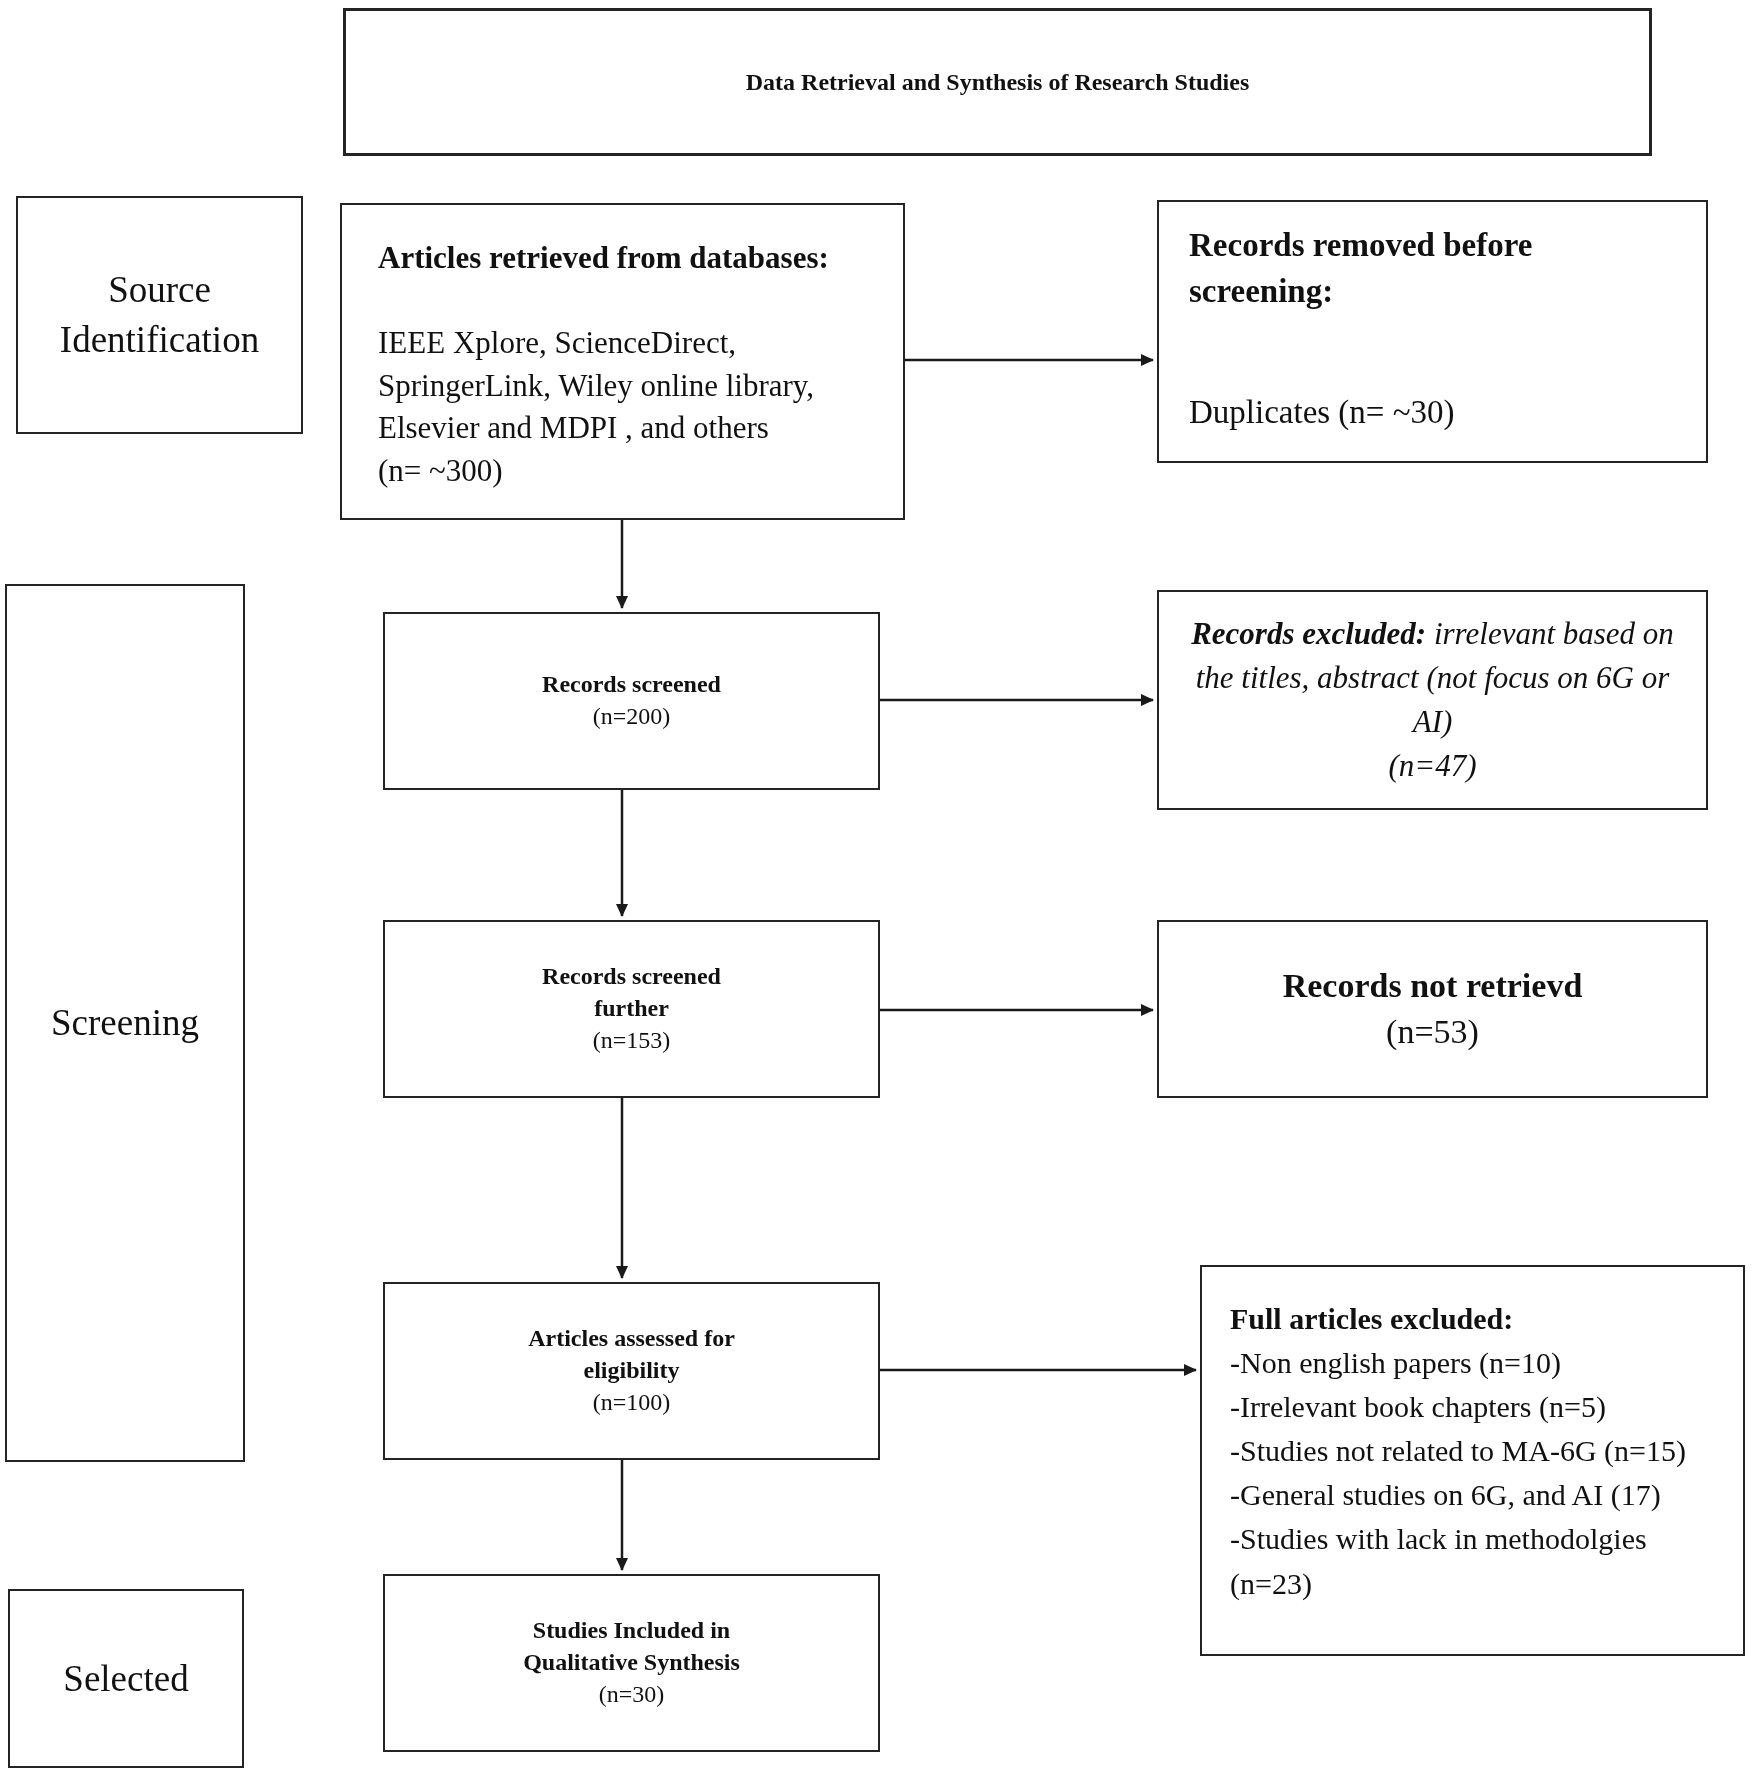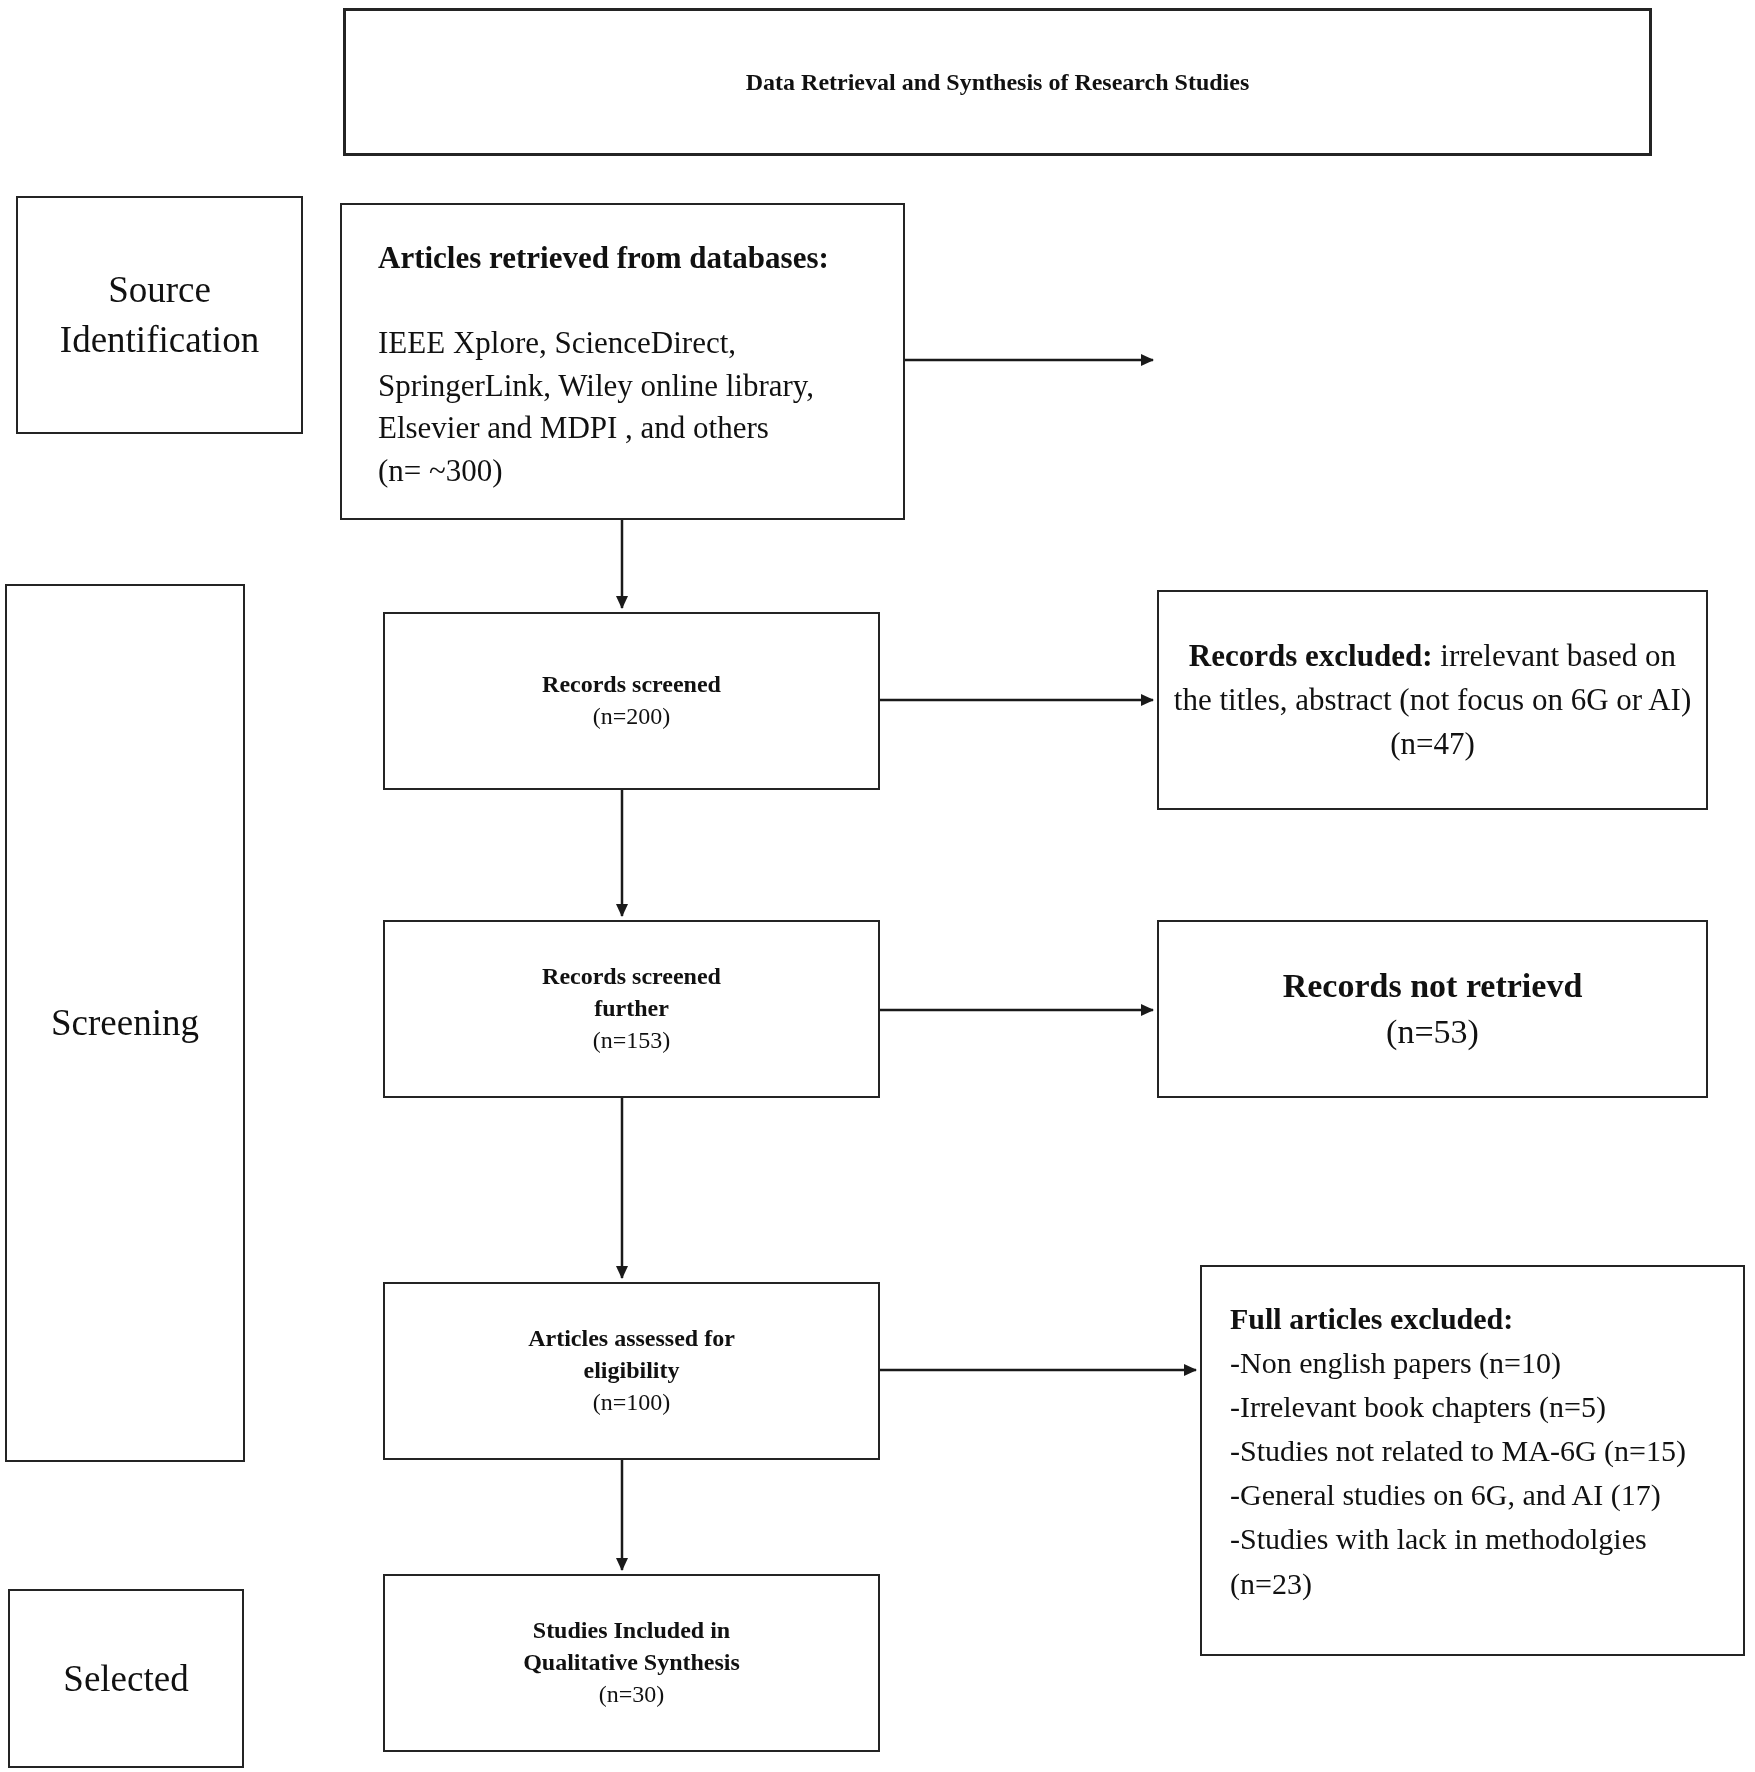--- a/index.html
+++ b/index.html
@@ -54,21 +54,21 @@
   .mid-screened  { top: 612px; }
   .mid-further   { top: 920px; }
   .mid-assessed  { top: 1282px; }
   .mid-included  { top: 1574px; }
   .mid-box .mid-title { font-weight: bold; }
   .mid-box .count { font-weight: normal; }
 
   .excluded-box {
     left: 1157px; top: 590px; width: 551px; height: 220px;
     padding: 12px 14px;
-    font-size: 31px; line-height: 1.42;
+    font-size: 31px; line-height: 1.42; font-style: italic;
   }
   .excluded-box .lead { font-weight: bold; }
 
   .notretrieved-box {
     left: 1157px; top: 920px; width: 551px; height: 178px;
     font-size: 34px; line-height: 1.35;
   }
   .notretrieved-box .inner { max-width: 345px; }
   .notretrieved-box .lead { font-weight: bold; }
 
@@ -102,20 +102,24 @@
   </div>
   <div class="box stage-label stage-screen center-col">
     <span>Screening</span>
   </div>
 
   <div class="box articles-box">
     <div class="heading">Articles retrieved from databases:</div>
     <div class="body">IEEE Xplore, ScienceDirect,<br>SpringerLink, Wiley online library,<br>Elsevier and MDPI , and others<br>(n= ~300)</div>
   </div>
 
+  <div class="box removed-box">
+    <div class="heading">Records removed before<br>screening:</div>
+    <div>Duplicates (n= ~30)</div>
+  </div>
 
   <div class="box mid-box mid-screened center-col">
     <div class="mid-title">Records screened</div>
     <div class="count">(n=200)</div>
   </div>
 
   <div class="box excluded-box center-col">
     <div>
       <span class="lead">Records excluded:</span><span> irrelevant based on the titles, abstract  (not focus on 6G or AI)</span>
     </div>

